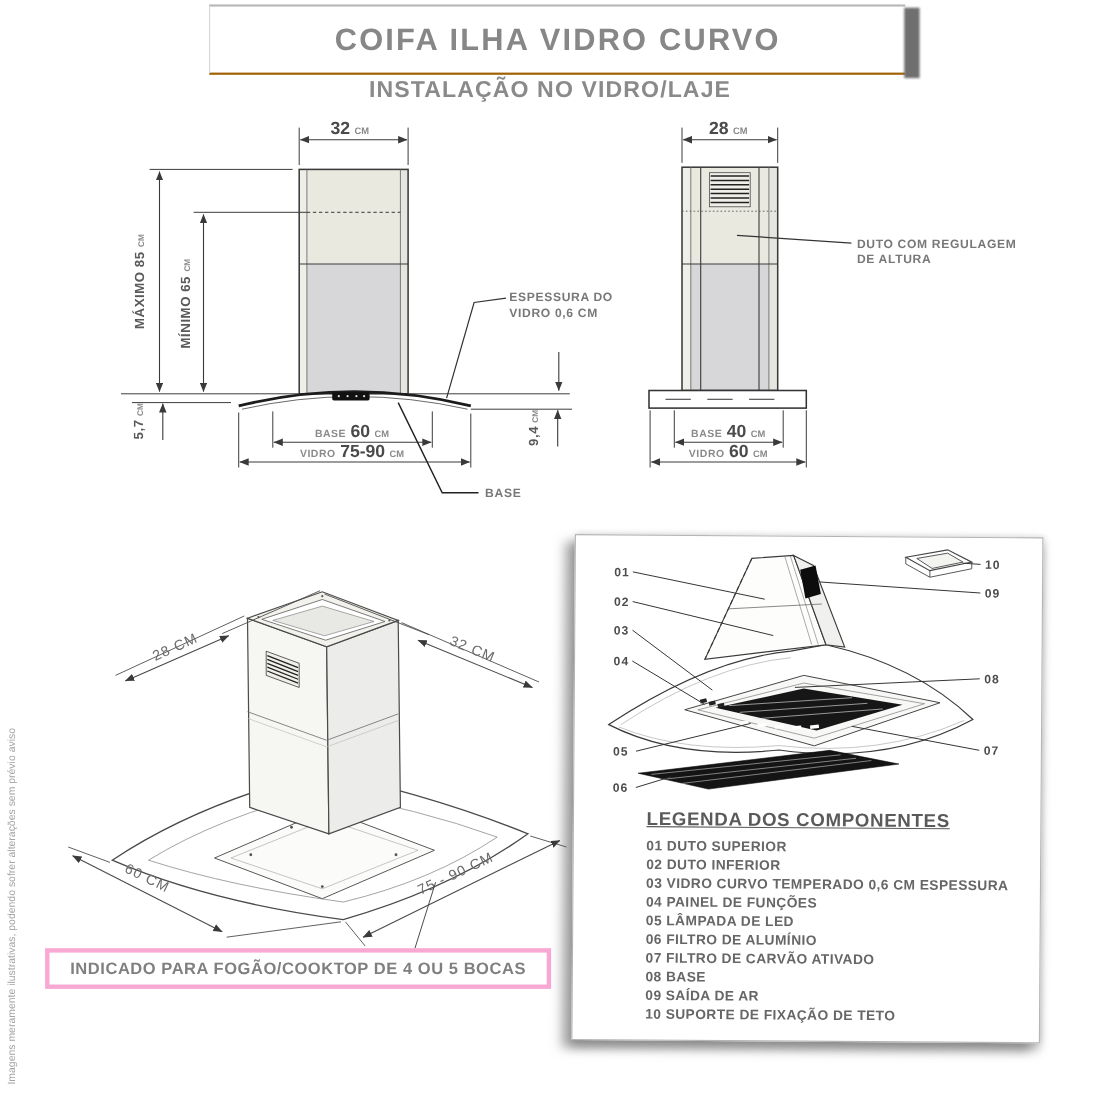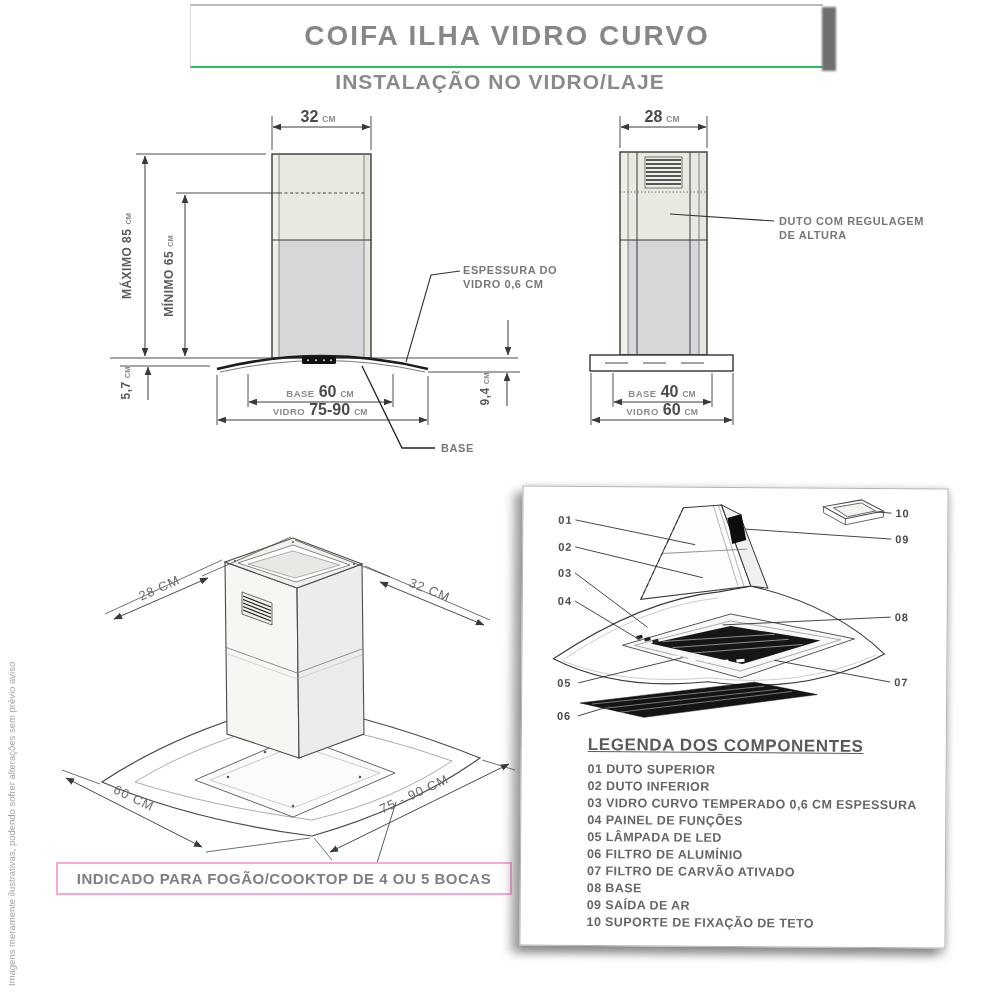--- a/index.html
+++ b/index.html
@@ -1,41 +1,41 @@
 <!DOCTYPE html>
 <html><head>
 <meta charset="utf-8">
 <style>
   html,body{margin:0;padding:0;background:#fff;}
   #page{position:relative;width:1000px;height:1000px;background:#ffffff;overflow:hidden;
         font-family:"Liberation Sans",sans-serif;}
   
   .title-box{position:absolute;left:190px;top:4px;width:632px;height:60px;
-             border-top:2px solid #b9b9b9;border-bottom:2px solid #22c55e;border-left:1px solid #d6d6d6;
+             border-top:2px solid #b9b9b9;border-bottom:2px solid #a16207;border-left:1px solid #d6d6d6;
              display:flex;align-items:center;justify-content:center;}
   .title-box h1{margin:0;font-size:28px;font-weight:bold;color:#878787;letter-spacing:2px;}
   .title-shadow{position:absolute;left:822px;top:7px;width:14px;height:64px;background:#6f6f6f;filter:blur(1.2px);}
   .subtitle{position:absolute;left:0;top:70px;width:1000px;text-align:center;
             font-size:21px;font-weight:bold;color:#8a8a8a;letter-spacing:1px;}
   
   svg{position:absolute;overflow:visible;}
   #front-svg{left:80px;top:100px;}
   #side-svg{left:560px;top:100px;}
   #iso-svg{left:60px;top:530px;}
   .dim-big{font-size:16px;font-weight:bold;fill:#4a4a4a;}
   .dim-small{font-size:8.5px;fill:#8a8a8a;font-weight:bold;}
   .dim-side{font-size:12px;font-weight:bold;fill:#5a5a5a;letter-spacing:.5px;}
   .dim-side-sm{font-size:7.5px;fill:#8a8a8a;font-weight:bold;}
   .lbl-gray{font-size:9.5px;fill:#8a8a8a;font-weight:bold;letter-spacing:.5px;}
   .callout-lbl{font-size:11px;font-weight:bold;fill:#787878;letter-spacing:.6px;}
   .iso-dim{font-size:13px;fill:#6b6b6b;letter-spacing:1px;}
   .co-num{font-size:11px;font-weight:bold;fill:#4c4c4c;letter-spacing:1px;}
   line,path,polyline,polygon,rect{shape-rendering:geometricPrecision;}
   
-  .indicado{position:absolute;left:56px;top:862px;width:452px;height:29px;border:2px solid #f9a8d4;
+  .indicado{position:absolute;left:41px;top:862px;width:452px;height:29px;border:4px solid #f9a8d4;
             display:flex;align-items:center;justify-content:center;background:#fff;
             font-size:15px;font-weight:bold;color:#7f7f7f;letter-spacing:.5px;}
   
   .panel{position:absolute;left:521px;top:487px;width:424px;height:458px;background:#fff;
          border:1px solid #b5b5b5;transform:rotate(.4deg);
          box-shadow:-9px 7px 10px rgba(90,90,90,.5), 0 6px 9px rgba(90,90,90,.4), 2px -2px 5px rgba(120,120,120,.15);}
   #exploded-svg{left:0;top:0;}
   .legend{position:absolute;left:66px;top:248px;width:345px;}
   .legend-title{font-size:17px;font-weight:bold;color:#5a5a5a;letter-spacing:.6px;
                 text-decoration:underline;margin-bottom:6px;}

